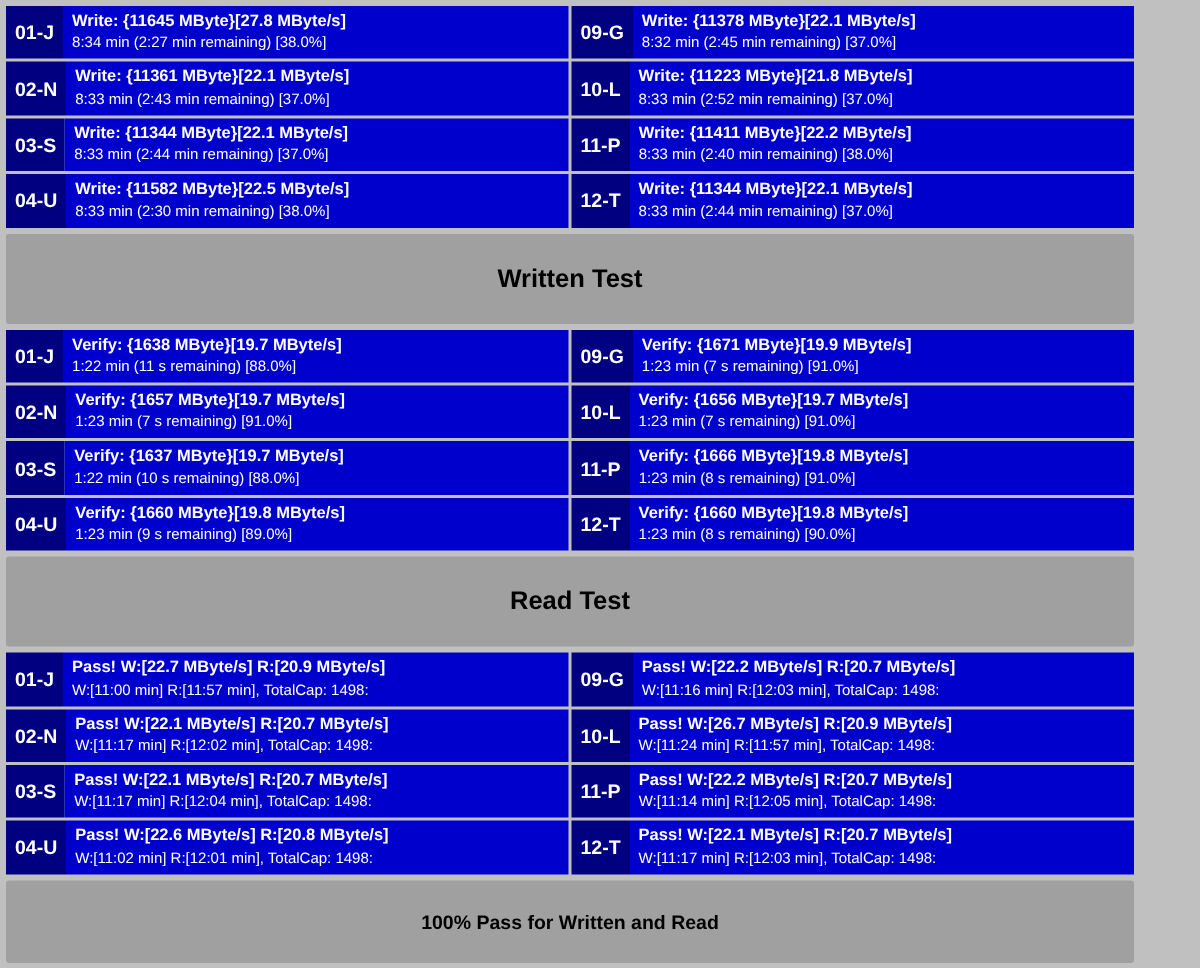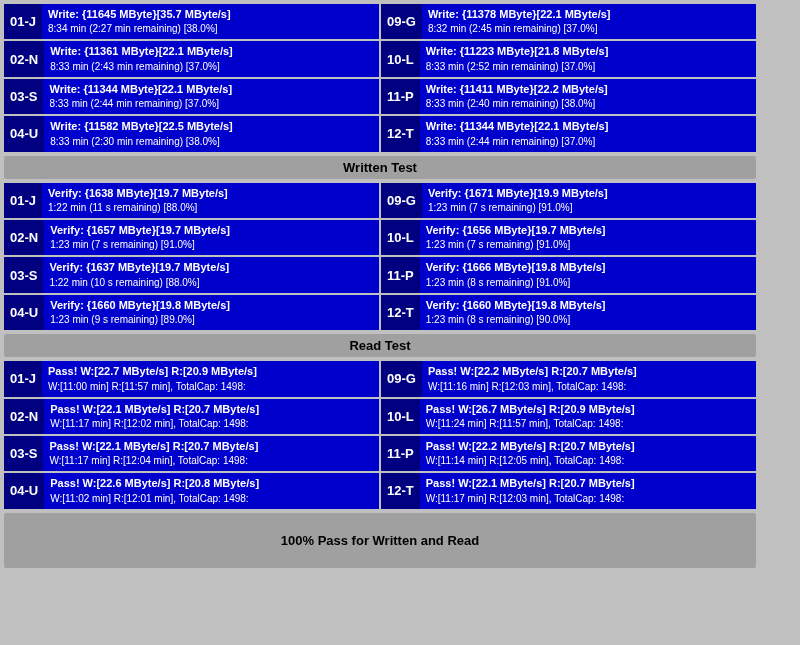--- a/index.html
+++ b/index.html
@@ -15,23 +15,23 @@
       background: #c0c0c0;
       padding: 4px;
     }
     .section {
       margin-bottom: 4px;
     }
     .section-header {
       text-align: center;
       background: #a0a0a0;
       color: #000;
-      font-size: 13px;
-      font-weight: bold;
-      padding: 4px;
+      font-size: 17px;
+      font-weight: bold;
+      padding: 20px;
       margin: 4px 0;
       border-radius: 2px;
     }
     .grid {
       display: grid;
       grid-template-columns: 1fr 1fr;
       gap: 2px;
     }
     .cell {
       display: flex;
@@ -80,21 +80,21 @@
 </head>
 <body>
 
 <div class="main-container">
 
   <div class="section">
     <div class="grid" id="write-grid">
         <div class="cell">
         <div class="device-label">01-J</div>
         <div class="cell-content">
-          <div class="line1">Write: {11645 MByte}[35.7 MByte/s]</div>
+          <div class="line1">Write: {11645 MByte}[27.8 MByte/s]</div>
           <div class="line2">8:34 min (2:27 min remaining)  [38.0%]</div>
         </div>
       </div>
         <div class="cell">
         <div class="device-label">09-G</div>
         <div class="cell-content">
           <div class="line1">Write: {11378 MByte}[22.1 MByte/s]</div>
           <div class="line2">8:32 min (2:45 min remaining)  [37.0%]</div>
         </div>
       </div>

